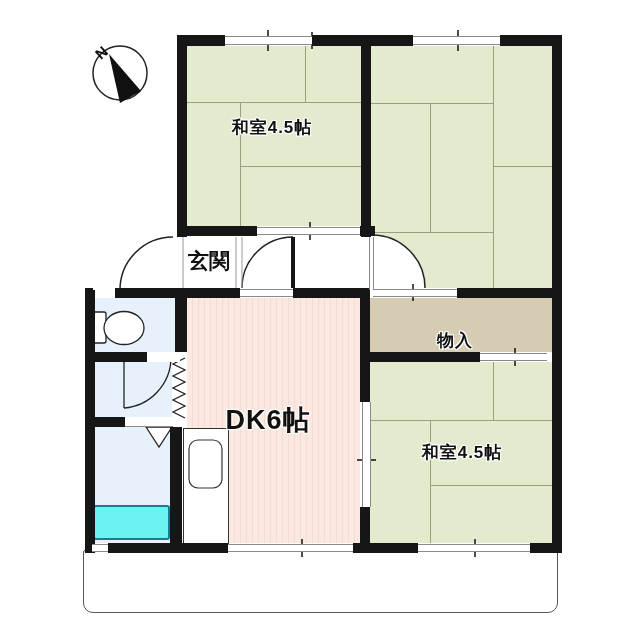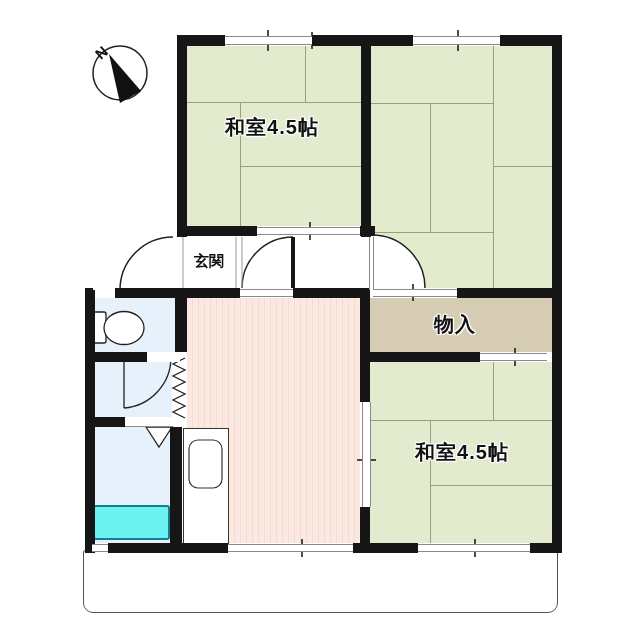--- a/index.html
+++ b/index.html
@@ -21,21 +21,21 @@
   
   .counter{position:absolute;background:#fff;border:1px solid #333;z-index:20;}
   .tub{position:absolute;background:#6cf3f1;border:2px solid #14808d;border-radius:3px;z-index:20;}
   .balcony{position:absolute;background:#fff;border:1.5px solid #555;
            border-radius:2px 2px 10px 10px;z-index:1;}
   svg.ovl{position:absolute;left:0;top:0;z-index:30;pointer-events:none;}
   
   .lbl{position:absolute;transform:translate(-50%,-50%);color:#111;font-weight:bold;
        white-space:nowrap;z-index:60;letter-spacing:1px;
        text-shadow:-1px -1px 0 #fff,1px -1px 0 #fff,-1px 1px 0 #fff,1px 1px 0 #fff,0 0 3px #fff;}
-  .f25{font-size:20px;} .f23{font-size:15px;} .f27{font-size:27px;}
+  .f25{font-size:17px;} .f23{font-size:21px;} .f27{font-size:27px;}
   .north{position:absolute;left:96px;top:44px;font-size:15px;font-weight:bold;color:#111;
          transform:rotate(-42deg);z-index:60;}
 </style>
 </head>
 <body>
 
 <div id="plan">
 
   <div class="balcony" style="left:83px;top:550px;width:473px;height:61px;"></div>
 
@@ -152,16 +152,17 @@
   <div class="vband" style="left:369px;top:237px;width:3px;height:53px;"></div>
   <div class="win" style="left:228px;top:544px;width:125px;height:6px;"></div>
   <div class="win" style="left:418px;top:544px;width:112px;height:6px;"></div>
   <div class="win" style="left:92px;top:544px;width:16px;height:6px;"></div>
   <div class="gap" style="left:147px;top:352px;width:33px;height:10px;"></div>
   <div class="gap" style="left:125px;top:418px;width:47px;height:8px;border-bottom:1px solid #8a8a8a;"></div>
 
   <div class="north">N</div>
   <div class="lbl f25" style="left:272px;top:127px;">和室4.5帖</div>
   <div class="lbl f23" style="left:209px;top:261px;letter-spacing:0;">玄関</div>
-  <div class="lbl f25" style="left:455px;top:324px;">物入</div>
+  <div class="lbl f25" style="left:455px;top:340px;">物入</div>
+  <div class="lbl f27" style="left:268px;top:420px;">DK6帖</div>
   <div class="lbl f25" style="left:462px;top:452px;">和室4.5帖</div>
 
 </div>
 
 </body></html>

